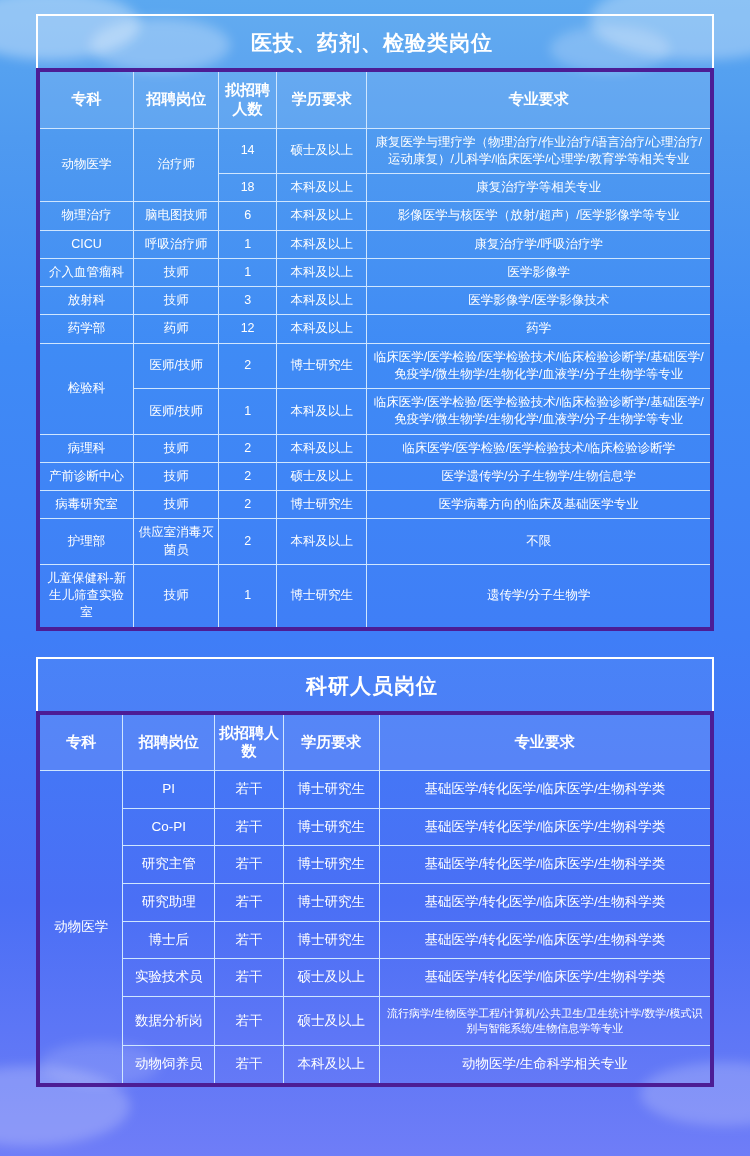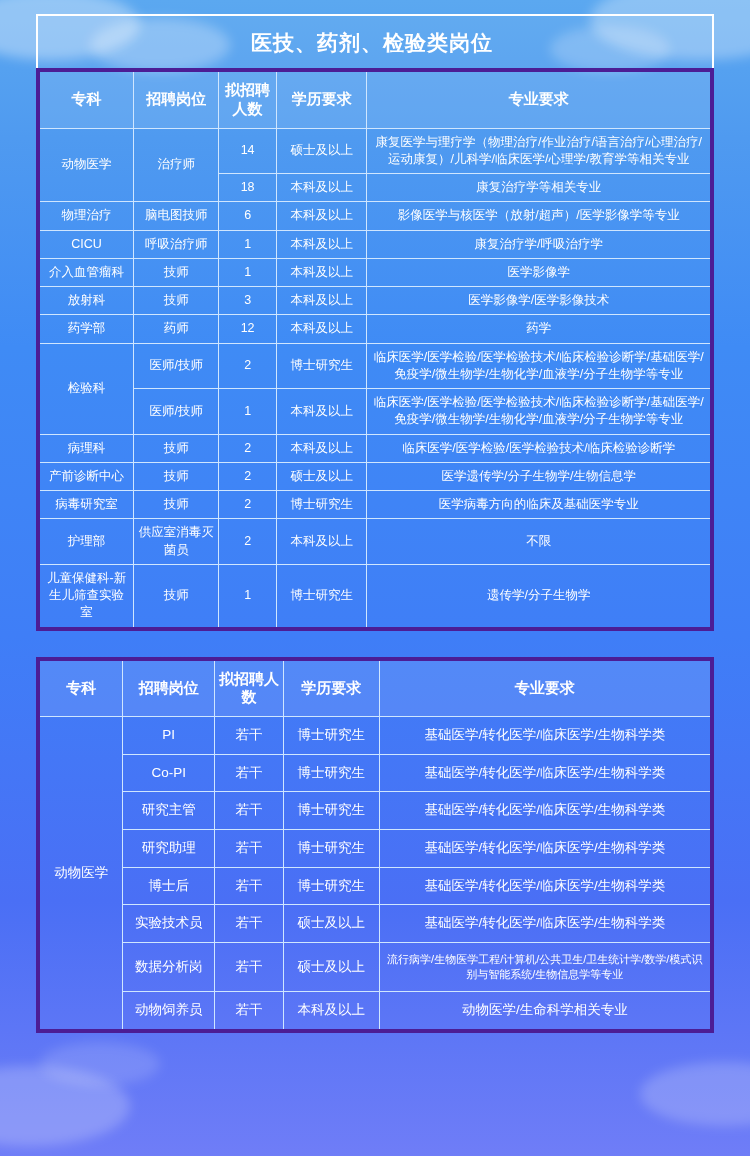--- a/index.html
+++ b/index.html
@@ -225,20 +225,21 @@
           <td>技师</td>
           <td>1</td>
           <td>博士研究生</td>
           <td>遗传学/分子生物学</td>
         </tr>
       </tbody>
     </table>
   </div>
 
   <div class="section sec2">
+    <div class="section-title-bar">科研人员岗位</div>
     <table class="t2">
       <colgroup>
         <col class="col-a">
           <col class="col-b">
           <col class="col-c">
           <col class="col-d">
           <col class="col-e">
       </colgroup>
       <thead>
         <tr>

